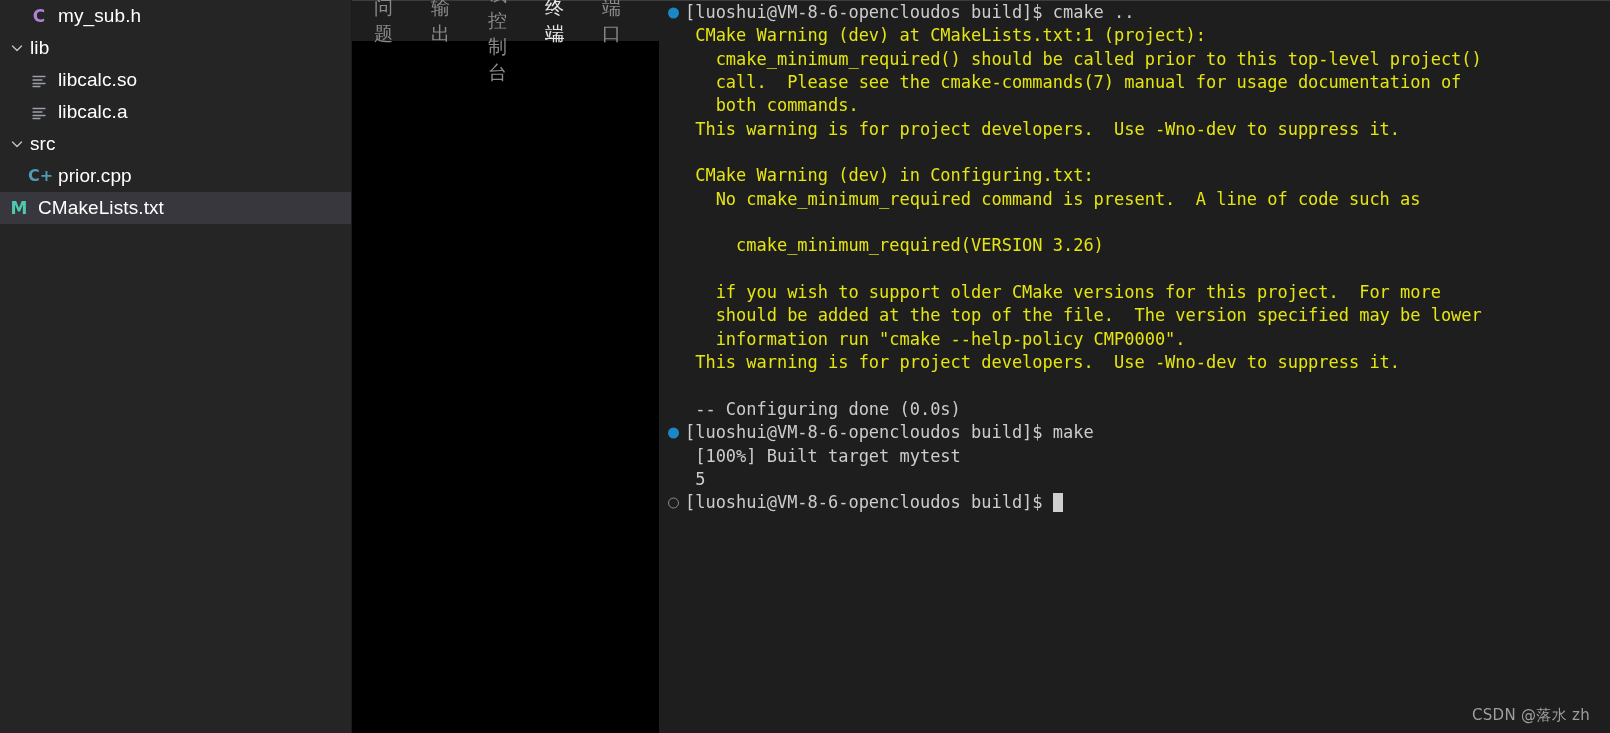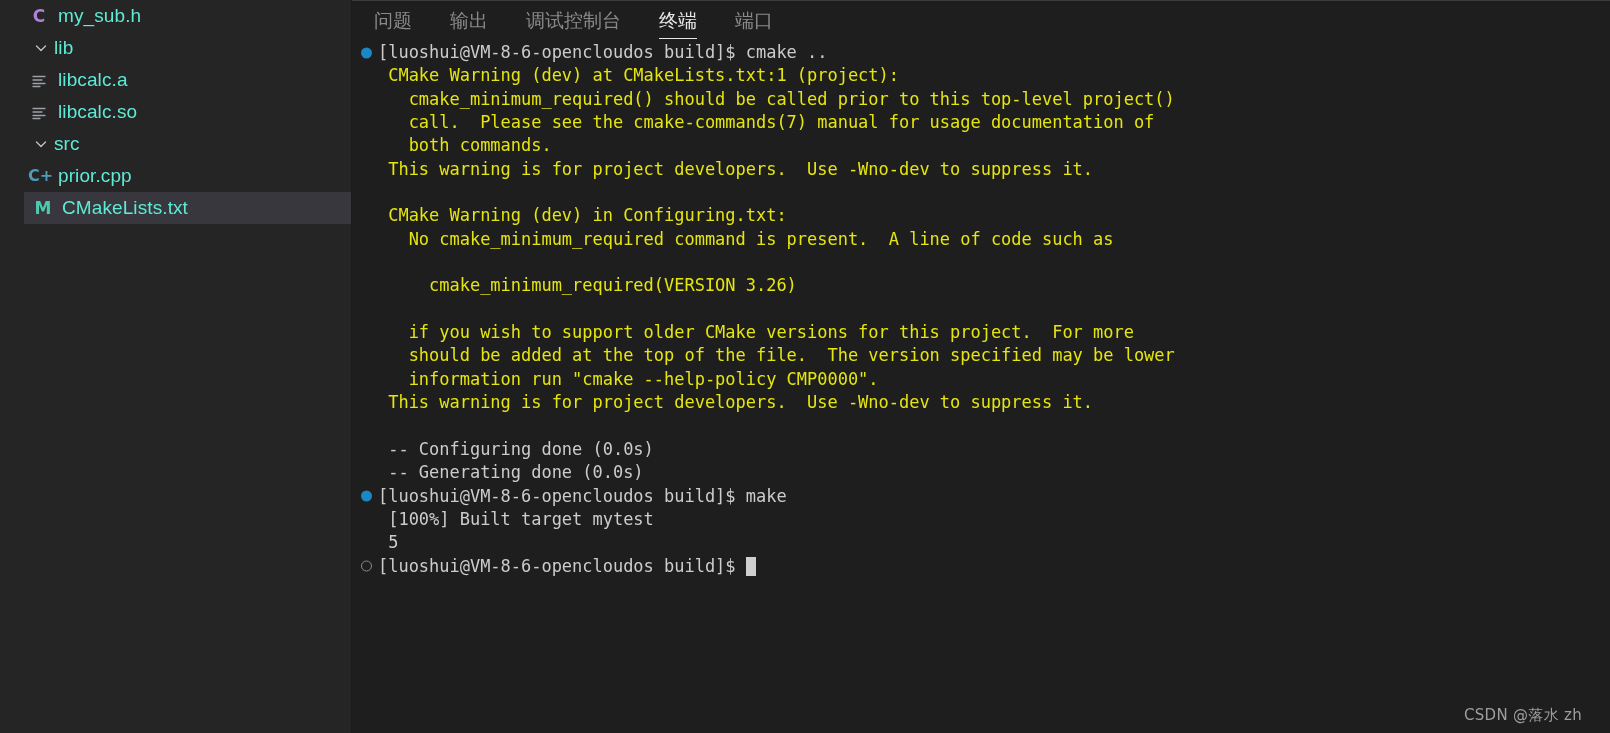--- a/index.html
+++ b/index.html
@@ -39,21 +39,21 @@
     align-items: center;
     font-size: 19px;
     color: #cccccc;
     cursor: pointer;
     white-space: nowrap;
     position: relative;
   }
   .tree-row.selected {
     background: #37373d;
   }
-  .tw-indent-0 { padding-left: 8px; margin-left: 24px; }
+  .tw-indent-0 { padding-left: 8px; }
   .tw-indent-1 { padding-left: 28px; }
 
   .chevron {
     width: 18px;
     height: 18px;
     flex: 0 0 18px;
     display: inline-flex;
     align-items: center;
     justify-content: center;
     margin-right: 4px;
@@ -68,29 +68,29 @@
     font-size: 17px;
     font-weight: bold;
     margin-right: 8px;
     line-height: 1;
   }
   .ficon.hdr { color: #b180d7; }
   .ficon.cpp { color: #519aba; font-size: 16px; }
   .ficon.cmake { color: #4ec9b0; }
   .ficon.lines { color: #9aa0a6; }
   .ficon.lines svg { display: inline-block; vertical-align: middle; }
-  .tree-label { color: #5eead4; letter-spacing: 0.1px; }
+  .tree-label { color: #ffffff; letter-spacing: 0.1px; }
 
   
   #panel {
     flex: 1 1 auto;
     height: 733px;
-    background: #404040;
-    display: flex;
-    flex-direction: column;
+    background: #000000;
+    display: flex;
+    flex-direction: row;
     position: relative;
     border-top: 1px solid #3c3c3c;
     box-sizing: border-box;
   }
   #panel-tabs {
     height: 40px;
     flex: 0 0 40px;
     display: flex;
     align-items: center;
     padding-left: 22px;
@@ -160,21 +160,21 @@
     display: inline-block;
     width: 10px;
     height: 19px;
     background: #cfcfcf;
     vertical-align: -4px;
   }
 
   
   #watermark {
     position: absolute;
-    right: 28px;
+    right: 20px;
     bottom: 8px;
     font-size: 15px;
     color: #9e9e9e;
     font-family: "DejaVu Sans", "Liberation Sans", sans-serif;
     letter-spacing: 0.3px;
     pointer-events: none;
   }
 </style>
 </head>
 <body>
@@ -187,42 +187,42 @@
           <span class="ficon hdr">C</span>
           <span class="tree-label">my_sub.h</span>
         </div>
         <div class="tree-row tw-indent-0">
           <span class="chevron">
             <svg width="16" height="16" viewBox="0 0 16 16" aria-hidden="true">
               <path d="M3.5 6 L8 10.5 L12.5 6" fill="none" stroke="#c5c5c5" stroke-width="1.3" stroke-linecap="round" stroke-linejoin="round"></path>
             </svg>
           </span>
           <span class="tree-label">lib</span>
+        </div>
+        <div class="tree-row tw-indent-1">
+          <span class="ficon lines"><svg width="16" height="14" viewBox="0 0 16 14" aria-hidden="true">
+              <g stroke="#9aa0a6" stroke-width="1.3" stroke-linecap="round">
+                <line x1="2" y1="2.5" x2="14" y2="2.5"></line>
+                <line x1="2" y1="6" x2="11" y2="6"></line>
+                <line x1="2" y1="9.5" x2="14" y2="9.5"></line>
+                <line x1="2" y1="12.5" x2="9" y2="12.5"></line>
+              </g>
+            </svg></span>
+          <span class="tree-label">libcalc.so</span>
         </div>
         <div class="tree-row tw-indent-1">
           <span class="ficon lines"><svg width="16" height="14" viewBox="0 0 16 14" aria-hidden="true">
               <g stroke="#9aa0a6" stroke-width="1.3" stroke-linecap="round">
                 <line x1="2" y1="2.5" x2="14" y2="2.5"></line>
                 <line x1="2" y1="6" x2="11" y2="6"></line>
                 <line x1="2" y1="9.5" x2="14" y2="9.5"></line>
                 <line x1="2" y1="12.5" x2="9" y2="12.5"></line>
               </g>
             </svg></span>
           <span class="tree-label">libcalc.a</span>
-        </div>
-        <div class="tree-row tw-indent-1">
-          <span class="ficon lines"><svg width="16" height="14" viewBox="0 0 16 14" aria-hidden="true">
-              <g stroke="#9aa0a6" stroke-width="1.3" stroke-linecap="round">
-                <line x1="2" y1="2.5" x2="14" y2="2.5"></line>
-                <line x1="2" y1="6" x2="11" y2="6"></line>
-                <line x1="2" y1="9.5" x2="14" y2="9.5"></line>
-                <line x1="2" y1="12.5" x2="9" y2="12.5"></line>
-              </g>
-            </svg></span>
-          <span class="tree-label">libcalc.so</span>
         </div>
         <div class="tree-row tw-indent-0">
           <span class="chevron">
             <svg width="16" height="16" viewBox="0 0 16 16" aria-hidden="true">
               <path d="M3.5 6 L8 10.5 L12.5 6" fill="none" stroke="#c5c5c5" stroke-width="1.3" stroke-linecap="round" stroke-linejoin="round"></path>
             </svg>
           </span>
           <span class="tree-label">src</span>
         </div>
         <div class="tree-row tw-indent-1">
@@ -258,21 +258,20 @@
         <div class="tline"><span class="c-yellow">   No cmake_minimum_required command is present.  A line of code such as</span></div>
         <div class="tline"><span class="c-yellow"></span></div>
         <div class="tline"><span class="c-yellow">     cmake_minimum_required(VERSION 3.26)</span></div>
         <div class="tline"><span class="c-yellow"></span></div>
         <div class="tline"><span class="c-yellow">   if you wish to support older CMake versions for this project.  For more</span></div>
         <div class="tline"><span class="c-yellow">   should be added at the top of the file.  The version specified may be lower</span></div>
         <div class="tline"><span class="c-yellow">   information run "cmake --help-policy CMP0000".</span></div>
         <div class="tline"><span class="c-yellow"> This warning is for project developers.  Use -Wno-dev to suppress it.</span></div>
         <div class="tline"><span class="c-white"></span></div>
         <div class="tline"><span class="c-white"> -- Configuring done (0.0s)</span></div>
-        <div class="tline"><span class="c-white"> -- Generating done (0.0s)</span></div>
         <div class="tline"><span class="deco cmd-ok"></span><span class="c-white">[luoshui@VM-8-6-opencloudos build]$ make</span></div>
         <div class="tline"><span class="c-white"> [100%] Built target mytest</span></div>
         <div class="tline"><span class="c-white"> 5</span></div>
         <div class="tline"><span class="deco cmd-current"></span><span class="c-white">[luoshui@VM-8-6-opencloudos build]$ </span><span class="cursor-block"></span></div>
       </div>
 
     <div id="watermark">CSDN @落水 zh</div>
   </div>
 
 </div>

